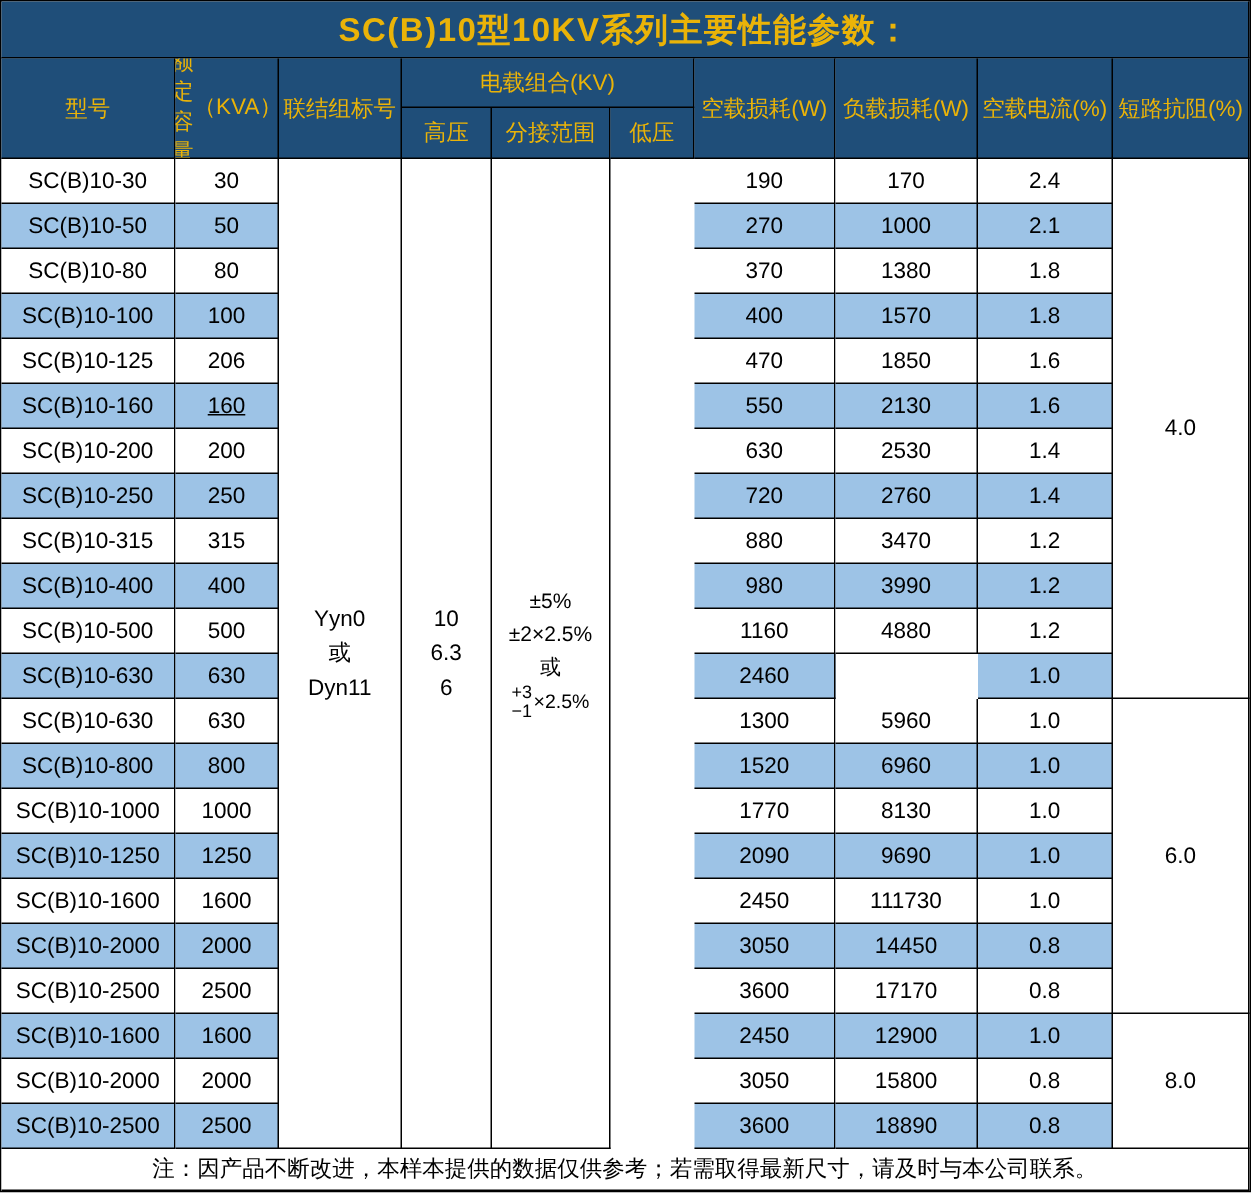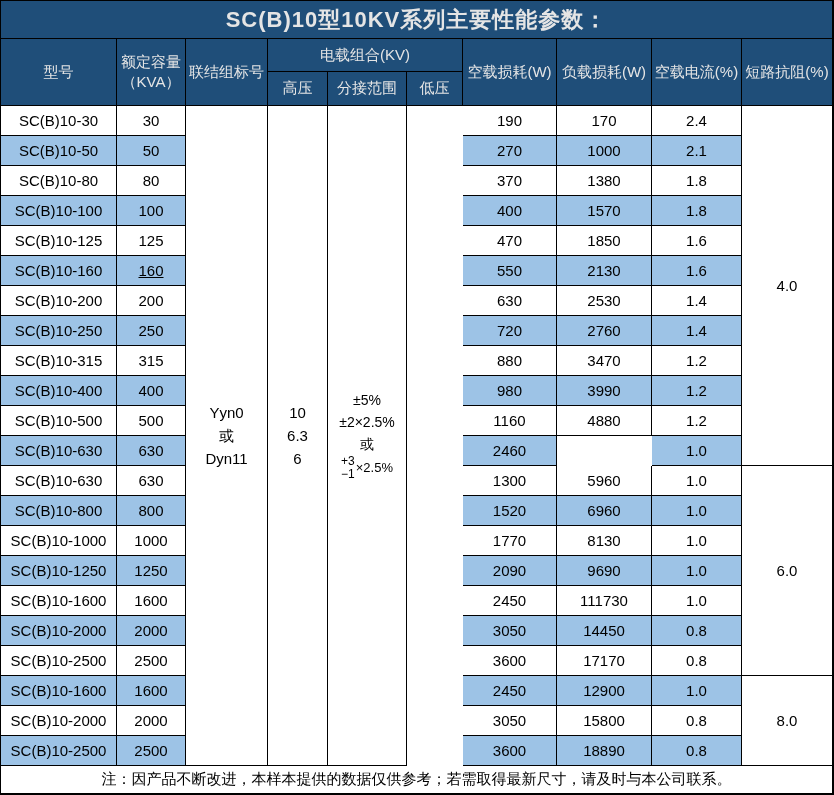--- a/index.html
+++ b/index.html
@@ -22,31 +22,31 @@
     border-right:1px solid #000;
     border-bottom:1px solid #000;
     display:flex;align-items:center;justify-content:center;
     text-align:center;
     font-size:15px;
     background:#fff;
     overflow:hidden;
   }
   .hcell{
     background:#1F4E79;
-    color:#e5e5e5;
+    color:#eab308;
     border-right:1px solid #000;
     border-bottom:1px solid #000;
   }
   .title{
     font-size:22px;
     font-weight:bold;
     letter-spacing:1px;
   }
   .stripe{background:#9DC3E6;}
-  .col2line{flex-direction:column;line-height:1.35;}
+  .col2line{line-height:1.35;}
   .mline{flex-direction:column;line-height:1.55;}
   .tapcell{flex-direction:column;line-height:1.55;font-size:14px;}
   .tapfrac{display:flex;align-items:center;gap:1px;}
   .tapstack{display:flex;flex-direction:column;line-height:1.05;font-size:12px;align-items:flex-start;}
   .tapsuffix{font-size:13px;}
   .footer{font-size:15px;}
 </style>
 </head>
 <body>
 
@@ -120,21 +120,21 @@
       <div class="cell" style="grid-area: 6 / 2;">80</div>
       <div class="cell" style="grid-area: 6 / 7;">370</div>
       <div class="cell" style="grid-area: 6 / 8;">1380</div>
       <div class="cell" style="grid-area: 6 / 9;">1.8</div>
       <div class="cell stripe" style="grid-area: 7 / 1;">SC(B)10-100</div>
       <div class="cell stripe" style="grid-area: 7 / 2;">100</div>
       <div class="cell stripe" style="grid-area: 7 / 7;">400</div>
       <div class="cell stripe" style="grid-area: 7 / 8;">1570</div>
       <div class="cell stripe" style="grid-area: 7 / 9;">1.8</div>
       <div class="cell" style="grid-area: 8 / 1;">SC(B)10-125</div>
-      <div class="cell" style="grid-area: 8 / 2;">125</div>
+      <div class="cell" style="grid-area: 8 / 2;">206</div>
       <div class="cell" style="grid-area: 8 / 7;">470</div>
       <div class="cell" style="grid-area: 8 / 8;">1850</div>
       <div class="cell" style="grid-area: 8 / 9;">1.6</div>
       <div class="cell stripe" style="grid-area: 9 / 1;">SC(B)10-160</div>
       <div class="cell stripe" style="grid-area: 9 / 2; text-decoration: underline;">160</div>
       <div class="cell stripe" style="grid-area: 9 / 7;">550</div>
       <div class="cell stripe" style="grid-area: 9 / 8;">2130</div>
       <div class="cell stripe" style="grid-area: 9 / 9;">1.6</div>
       <div class="cell" style="grid-area: 10 / 1;">SC(B)10-200</div>
       <div class="cell" style="grid-area: 10 / 2;">200</div>

